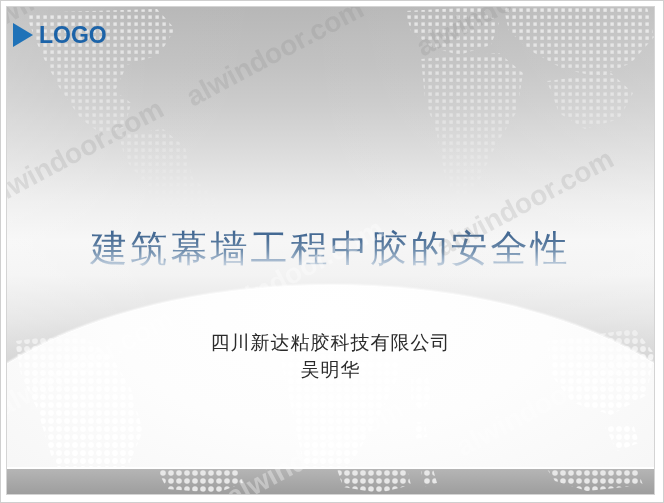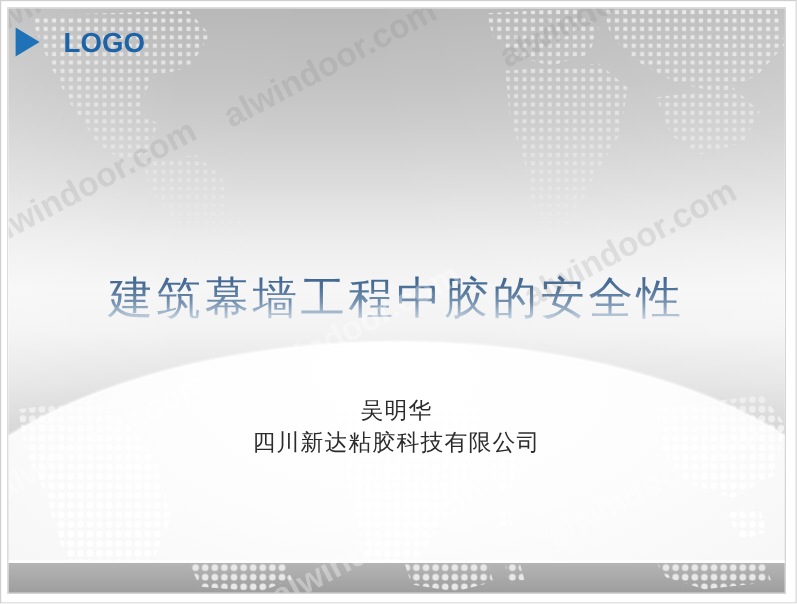--- a/index.html
+++ b/index.html
@@ -84,21 +84,21 @@
     pointer-events:none;
   }
 
   
   .logo{
     position:absolute;
     left:6px;
     top:16px;
     display:flex;
     align-items:center;
-    gap:20px;
+    gap:6px;
     z-index:7;
   }
   .logo-triangle{
     width:0;height:0;
     border-top:12px solid transparent;
     border-bottom:12px solid transparent;
     border-left:20px solid #1f72b8;
     display:block;
   }
   .logo-text{
@@ -245,22 +245,22 @@
     </svg>
 
     <div class="logo">
       <span class="logo-triangle"></span>
       <span class="logo-text">LOGO</span>
     </div>
 
     <div class="title">建筑幕墙工程中胶的安全性</div>
 
     <div class="subtitle">
+      <span class="subtitle-line">四川新达粘胶科技有限公司</span>
       <span class="subtitle-line">吴明华</span>
-      <span class="subtitle-line">四川新达粘胶科技有限公司</span>
     </div>
 
     <div class="bottom-band">
       <svg width="647" height="25" viewBox="0 0 647 25" preserveAspectRatio="none">
         <defs>
           <pattern id="dotsBand" width="8" height="8" patternUnits="userSpaceOnUse">
             <circle cx="4" cy="4" r="2.8" fill="#e8e8e8"></circle>
           </pattern>
         </defs>
         <path fill="url(#dotsBand)" d="M150,0 L230,0 L236,14 L210,24 L160,20 Z"></path>

